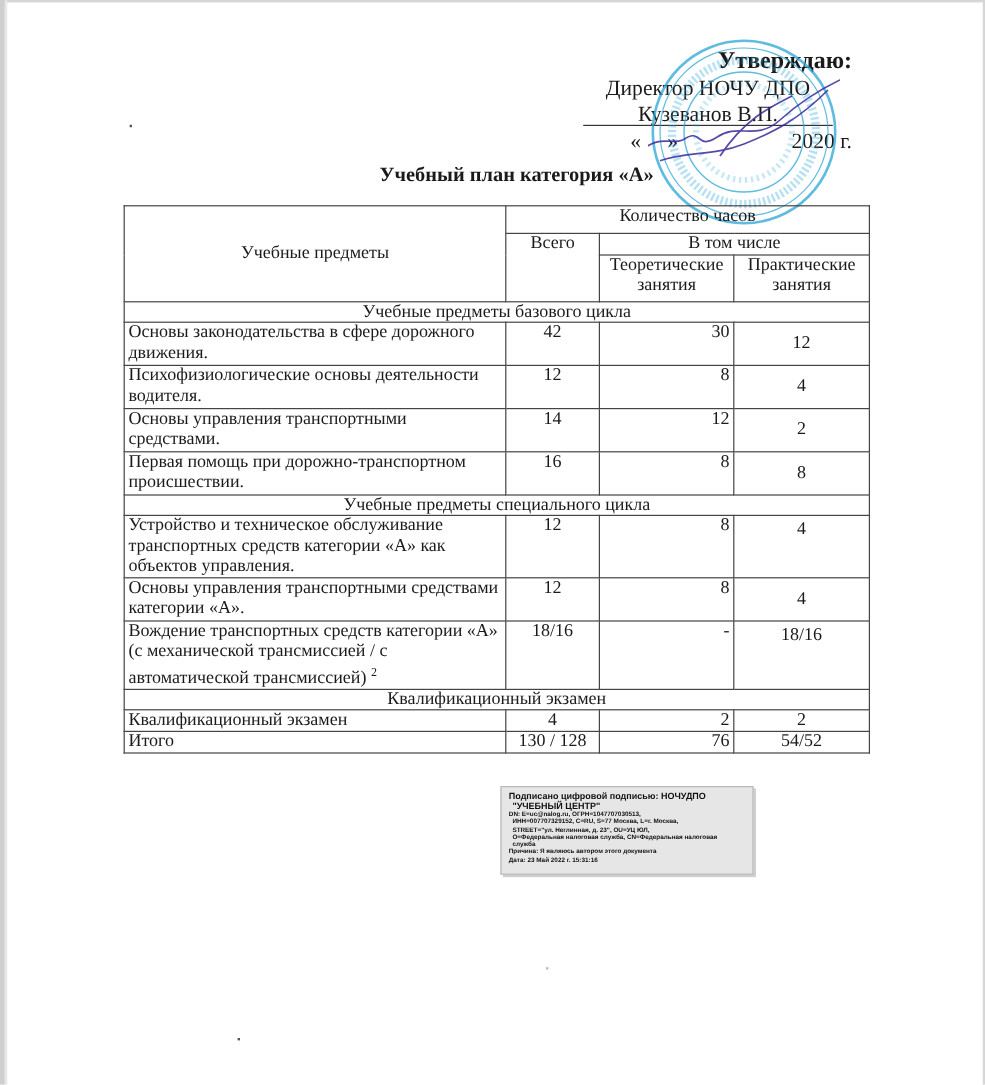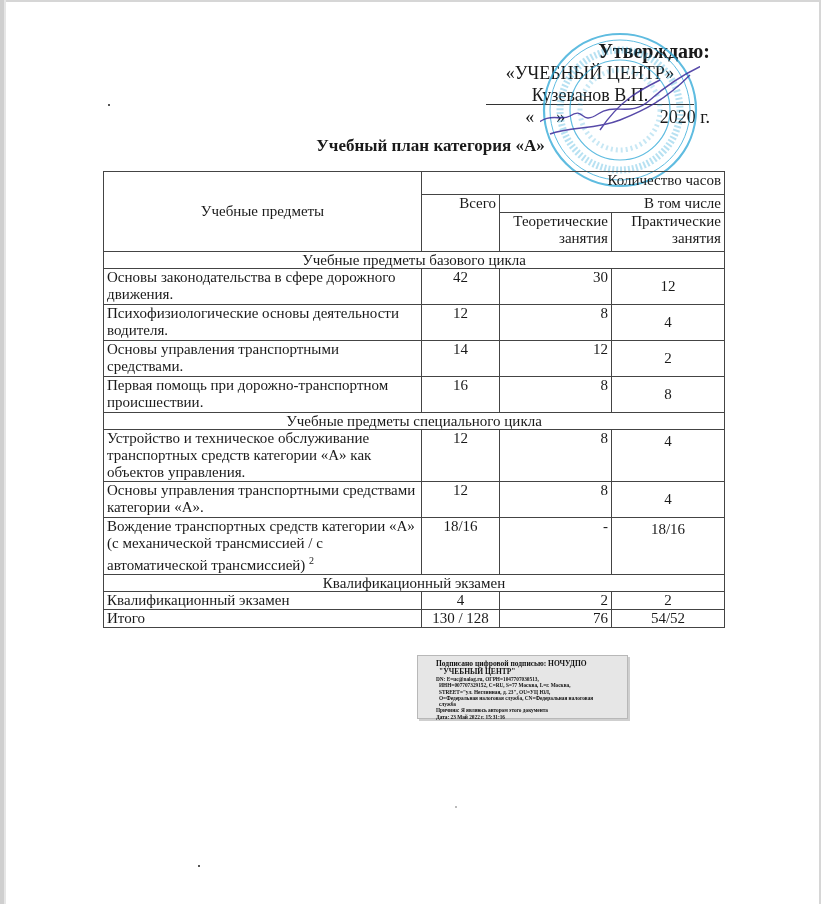--- a/index.html
+++ b/index.html
@@ -20,46 +20,46 @@
   .title { position:absolute; left:0; width:821px; top:136px; text-align:center; font-weight:bold; font-size:17px; padding-left:40px; box-sizing:border-box; }
 
   .dot { position:absolute; width:2px; height:2px; background:#555; }
 
   table.plan { position:absolute; left:103px; top:171px; width:622px; border-collapse:collapse; font-size:15px; line-height:17px; }
   table.plan td { border:1px solid #444; padding:0 3px; vertical-align:top; }
   .c-subj { width:311px; text-align:left; }
   .c-tot { width:71px; text-align:center; }
   .c-theo { width:105px; text-align:right; }
   .c-prac { text-align:center; }
-  .hdr td { vertical-align:middle; text-align:right; }
+  .hdr td { vertical-align:middle; text-align:center; }
   .section td { text-align:center; line-height:16px; }
   .val-mid { vertical-align:middle !important; }
   sup { font-size:10px; }
 
-  .sig-box { position:absolute; left:417px; top:655px; width:211px; height:64px; background:#e6e6e6;
-             border:1px solid #b8b8b8; box-sizing:border-box; padding:4px 18px;
-             font-family:Liberation Serif, serif; color:#111; box-shadow:2px 2px 0 #cfcfcf; }
+  .sig-box { position:absolute; left:417px; top:655px; width:211px; height:74px; background:#e6e6e6;
+             border:1px solid #b8b8b8; box-sizing:border-box; padding:4px 6px;
+             font-family:Liberation Sans, sans-serif; color:#111; box-shadow:2px 2px 0 #cfcfcf; }
   .sig-box .sig-title { font-size:7.5px; font-weight:bold; line-height:8px; }
   .sig-box .sig-line-txt { font-size:5.3px; font-weight:bold; line-height:6.3px; white-space:nowrap; }
 </style>
 </head>
 <body>
 
 <div class="frame-top"></div>
 <div class="frame-left"></div>
 <div class="frame-left2"></div>
 <div class="frame-right"></div>
 
 <div class="dot" style="left:108px; top:104px;"></div>
 <div class="dot" style="left:198px; top:865px;"></div>
 <div class="dot" style="left:455px; top:806px; background:#bbb;"></div>
 
 <div class="approve">
   <div class="head">Утверждаю:</div>
-  <div>«УЧЕБНЫЙ ЦЕНТР»</div>
+  <div>Директор НОЧУ ДПО</div>
   <div>Кузеванов В.П.</div>
   <div class="date">
     <span>«</span><span style="display:inline-block;width:22px;"></span><span>» </span><span style="display:inline-block;width:90px;"></span><span>2020 г.</span>
   </div>
 </div>
 <div class="sig-line"></div>
 
 <svg class="stamp" viewBox="0 0 160 160">
   <g fill="none" stroke="#2aa6d6" opacity="0.75">
     <circle cx="80" cy="80" r="76" stroke-width="2.2"></circle>

